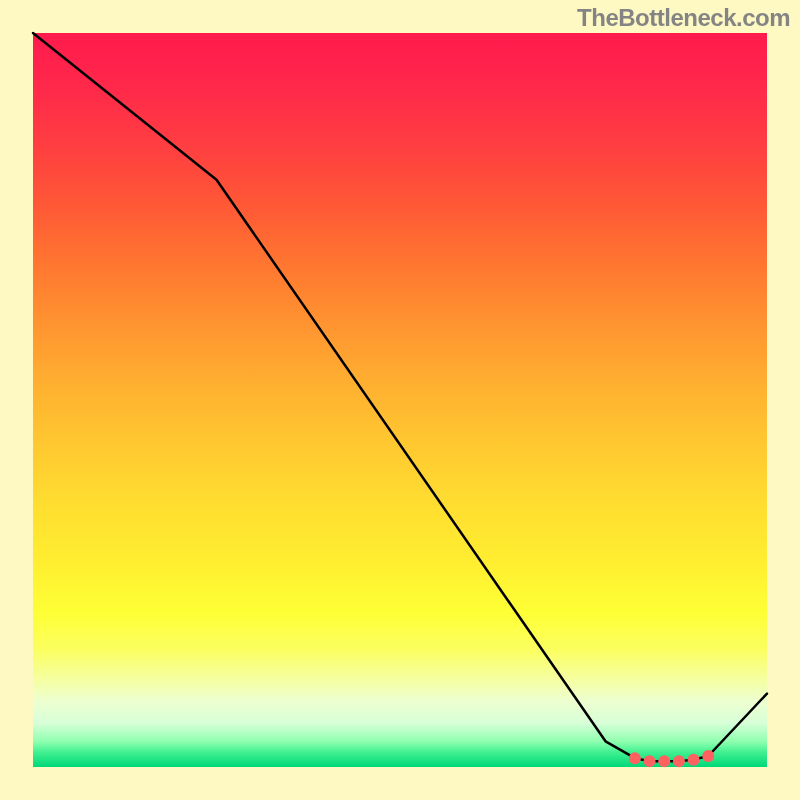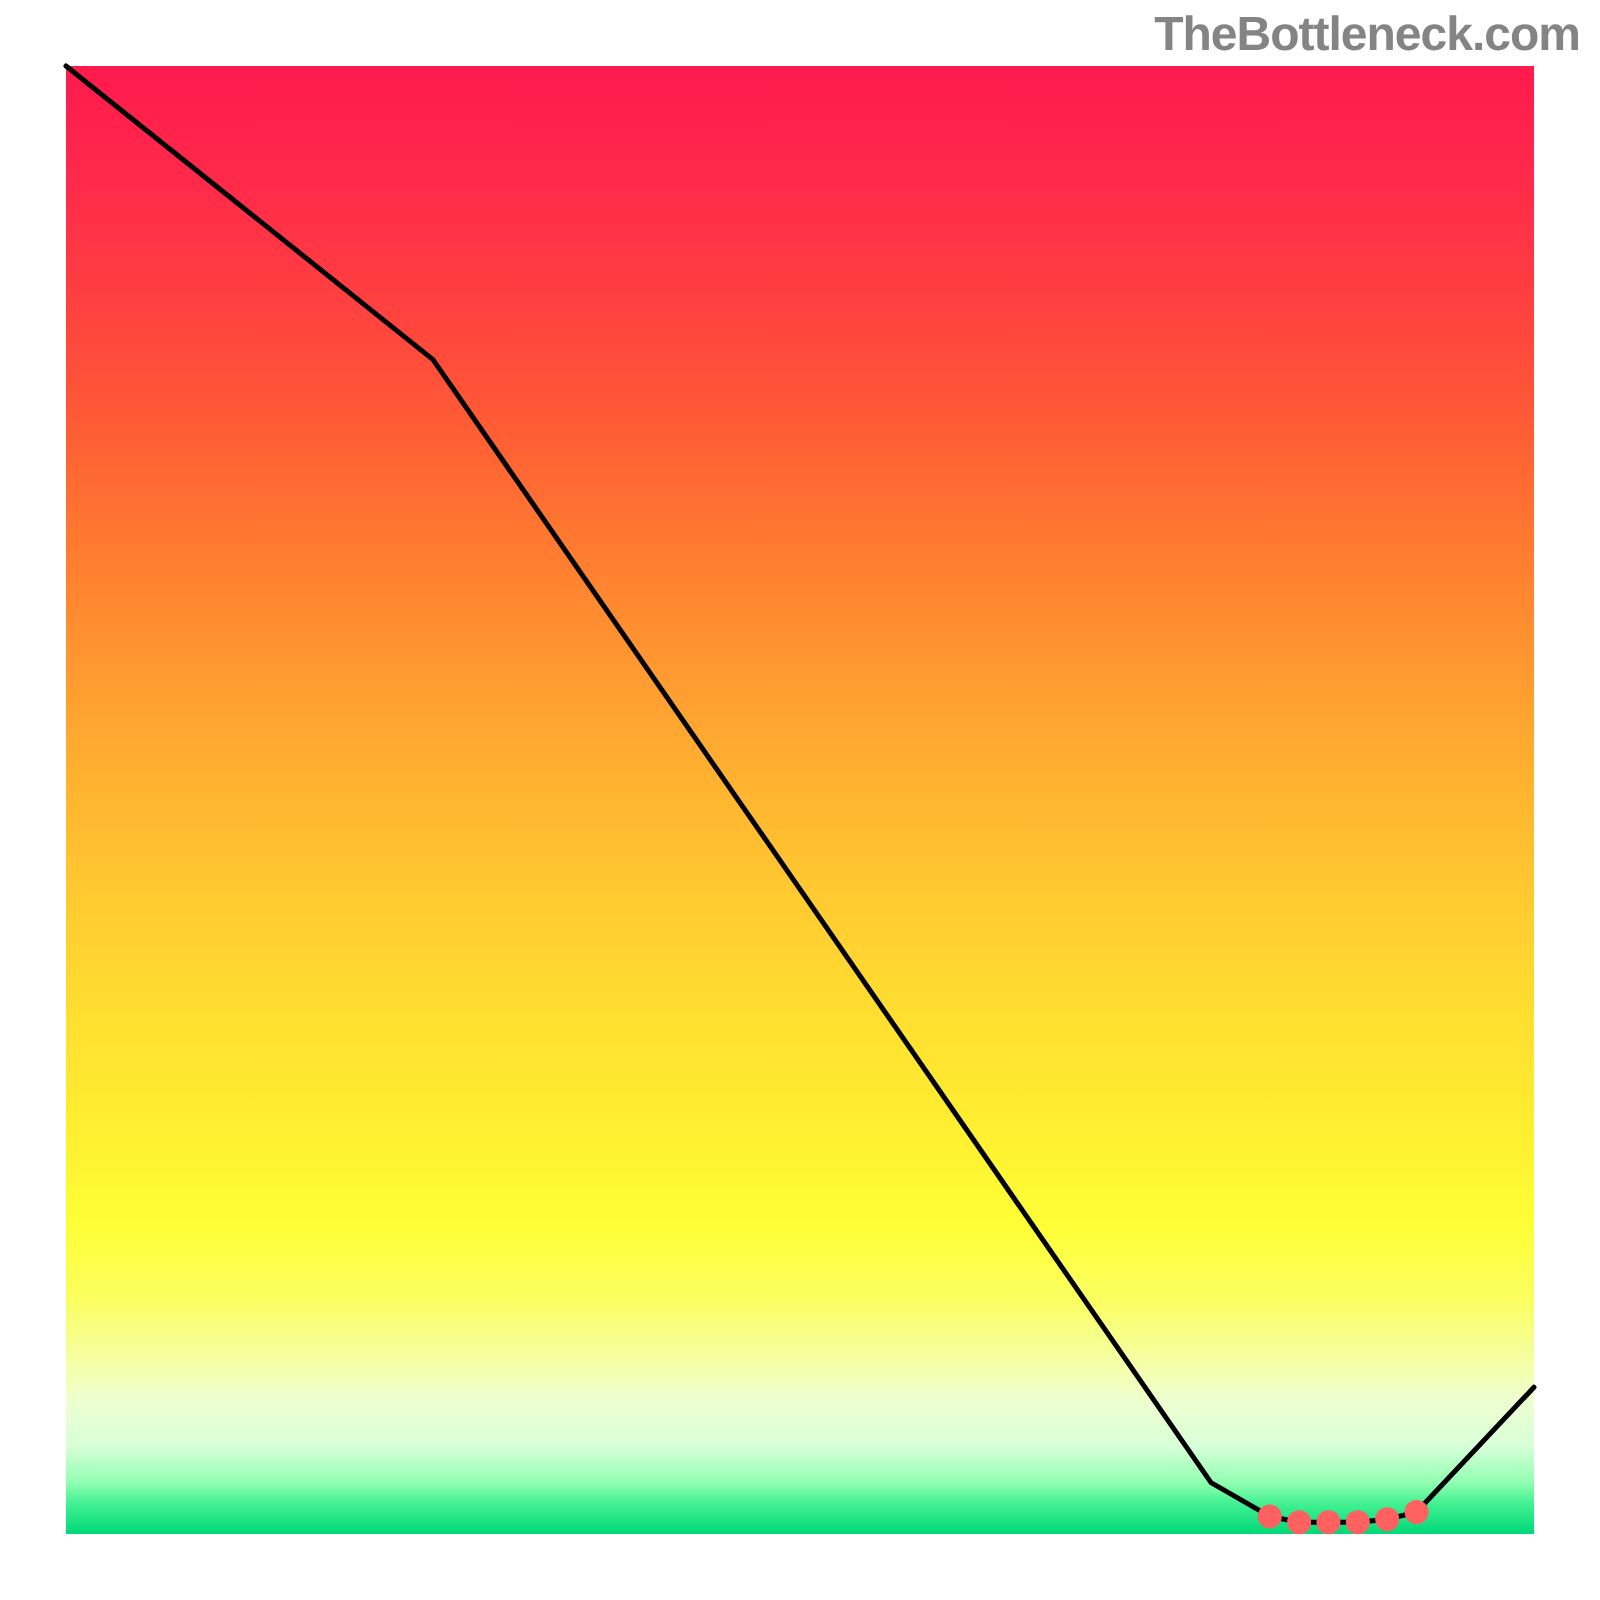--- a/index.html
+++ b/index.html
@@ -1,21 +1,21 @@
 <!DOCTYPE html>
 <html><head>
 <meta charset="utf-8">
 <style>
   * { margin: 0; padding: 0; box-sizing: border-box; }
   html, body { width: 800px; height: 800px; background: #000; overflow: hidden; }
   .container {
     position: relative;
     width: 800px;
     height: 800px;
-    background: #ffffff;
+    background: #fef9c3;
     padding-left: 16px;
   }
   .attribution {
     position: absolute;
     top: 4px;
     right: 10px;
     font-family: Arial, Helvetica, sans-serif;
     font-size: 24px;
     font-weight: bold;
     color: #848484;

